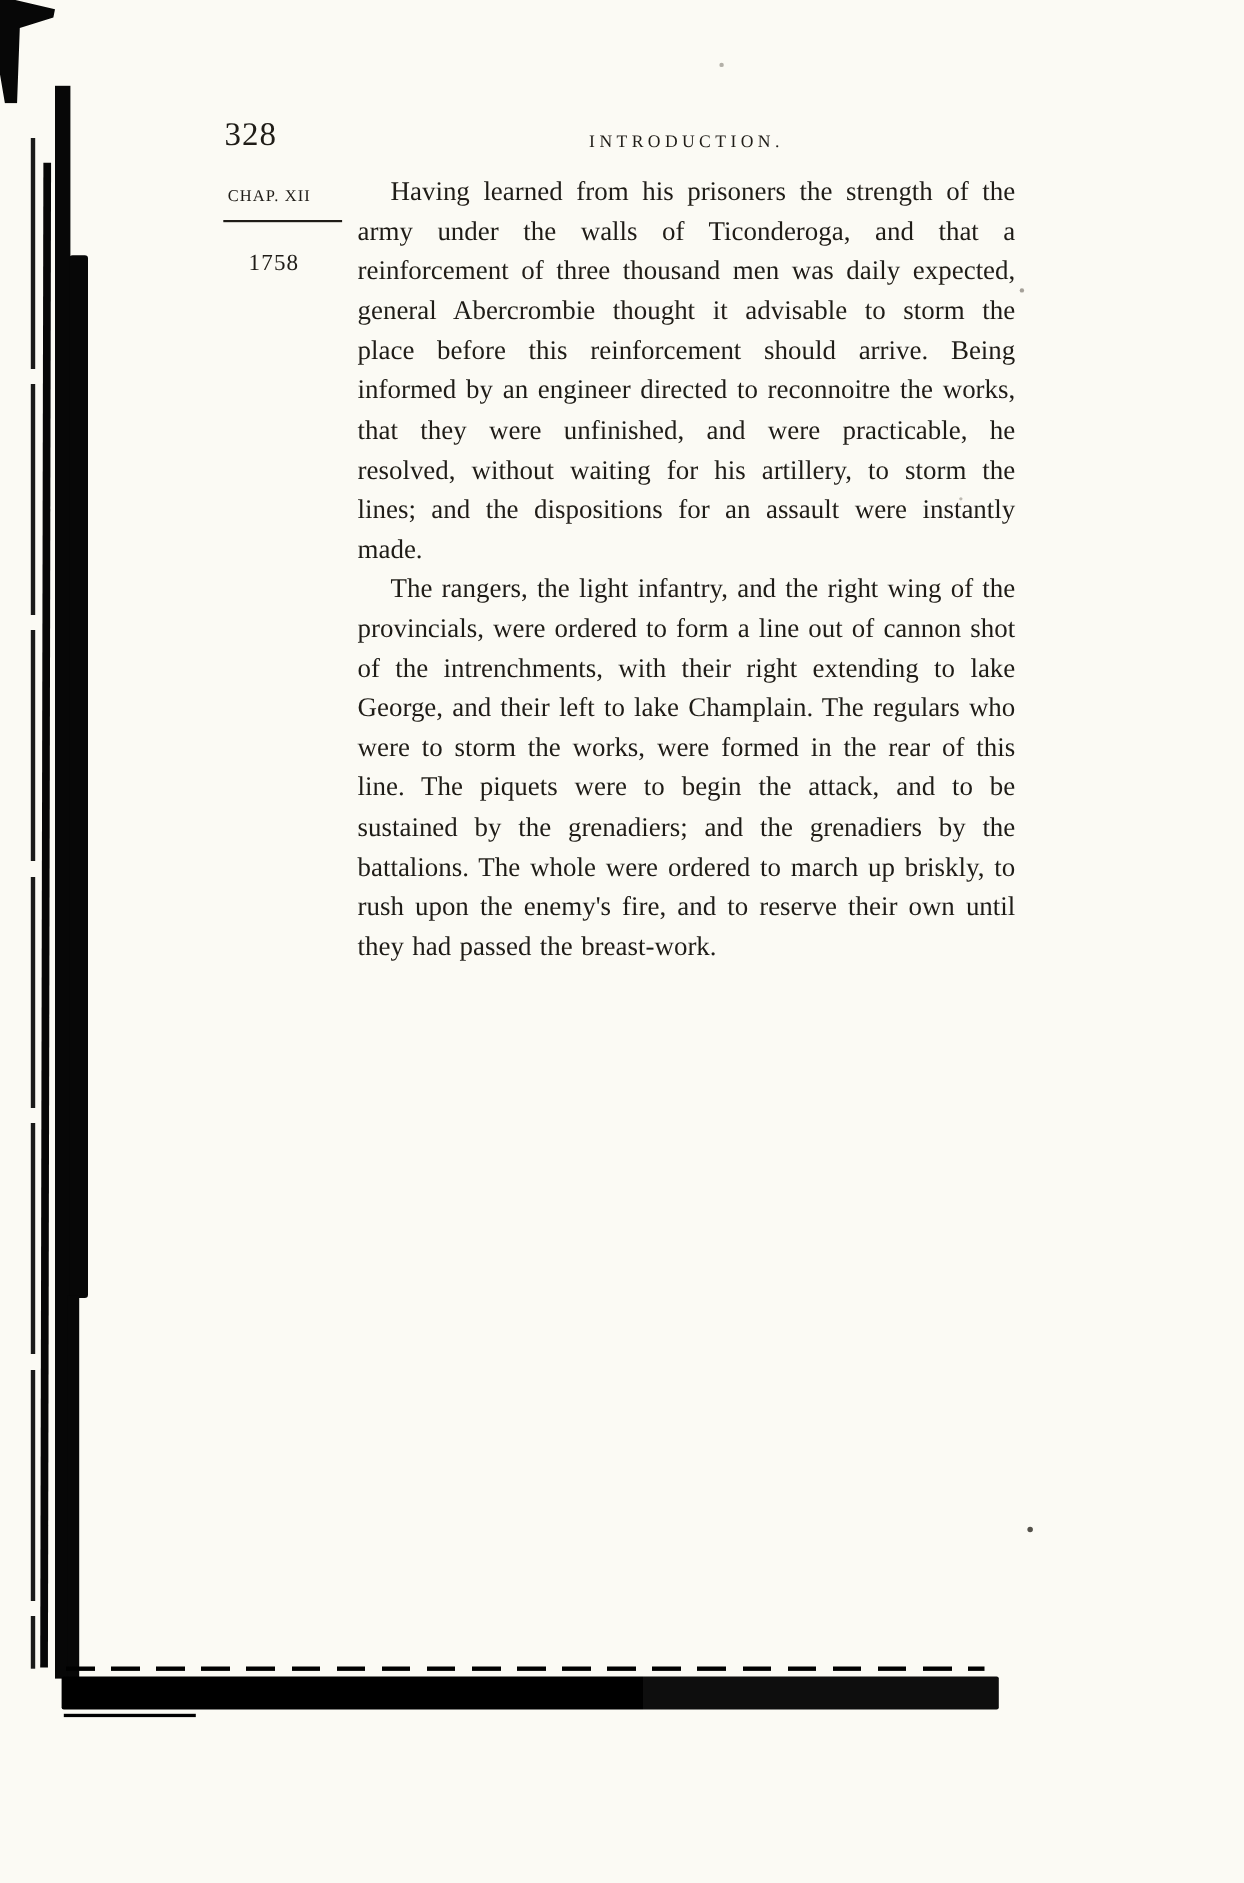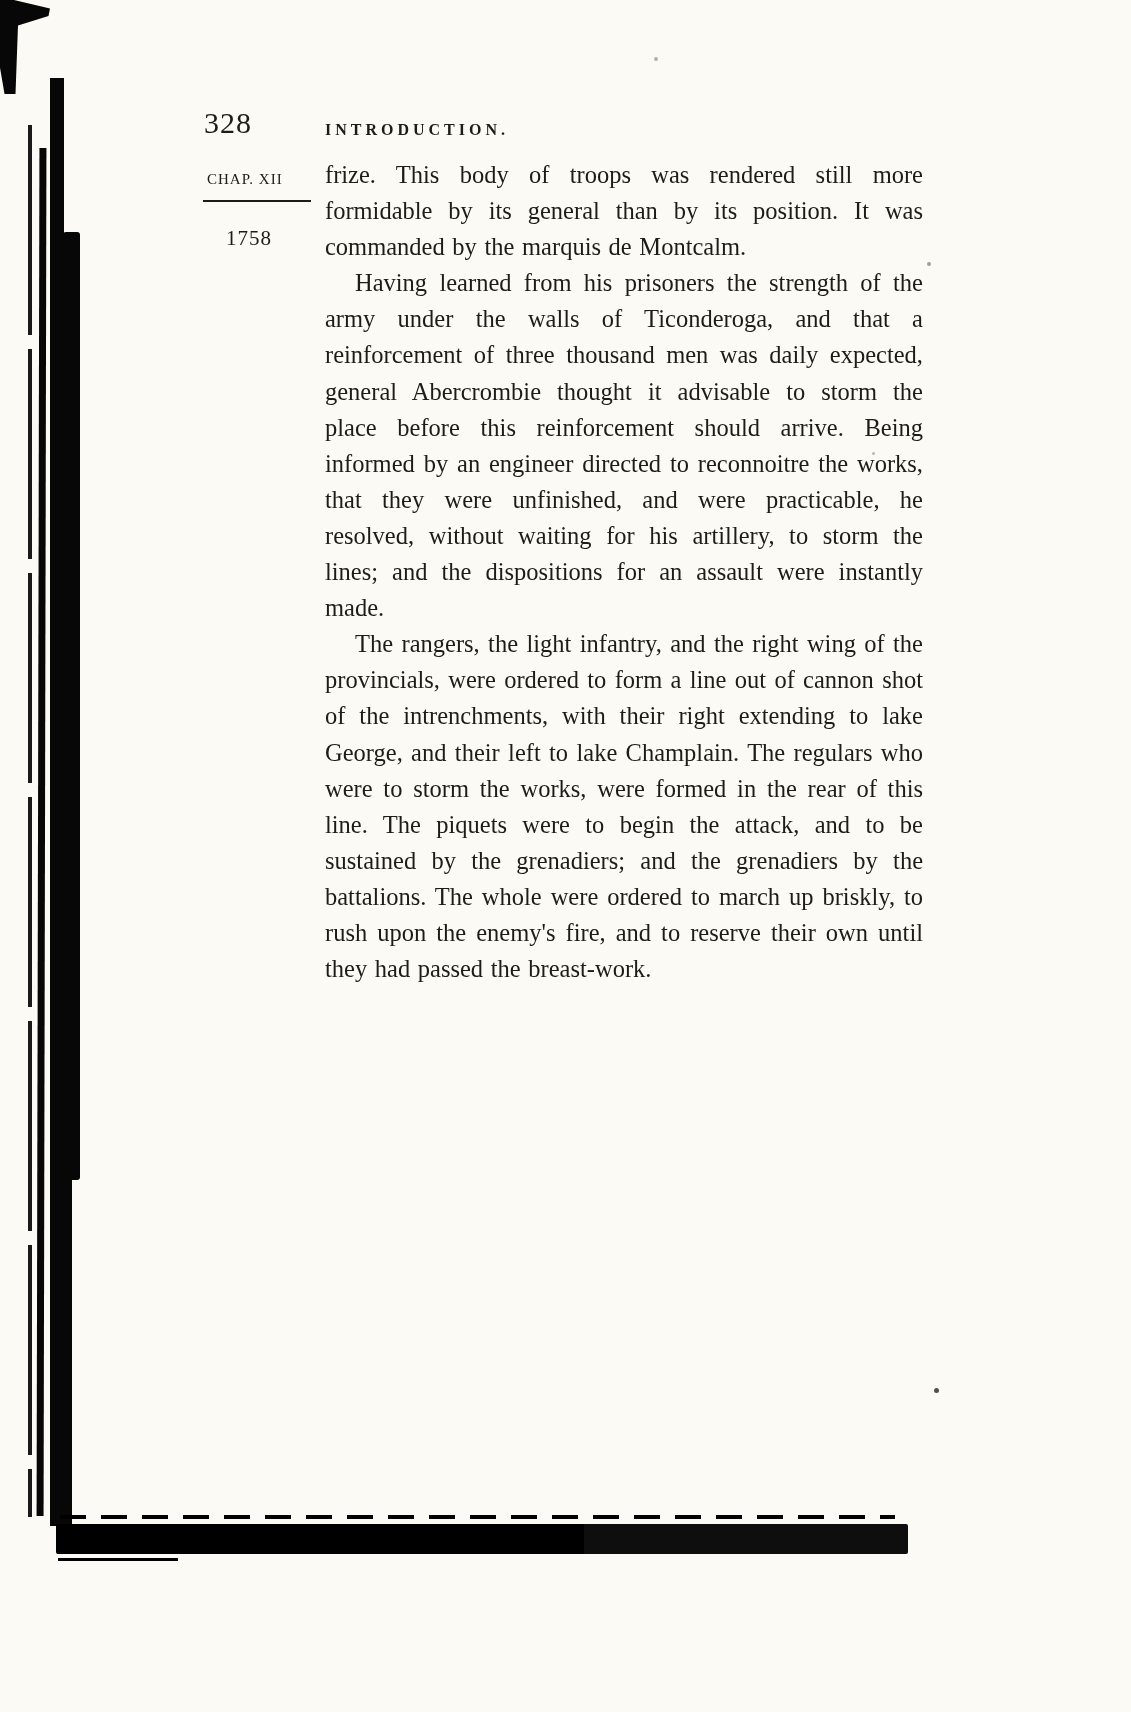--- a/index.html
+++ b/index.html
@@ -54,21 +54,21 @@
   .speck-3 { left: 934px; top: 1388px; width: 5px; height: 5px; opacity: .8; background:#2b271f; }
   .speck-4 { left: 872px; top: 452px; width: 3px; height: 3px; opacity: .4; }
 
   
   .page-number {
     position: absolute; left: 204px; top: 106px;
     font-size: 30px; letter-spacing: 1px; text-align: right;
   }
   .running-head {
     position: absolute; left: 325px; top: 121px; width: 598px;
-    font-size: 16px; letter-spacing: 4px; font-weight: bold;
+    text-align: center; font-size: 16px; letter-spacing: 4px;
   }
   .margin-chapter {
     position: absolute; left: 207px; top: 171px;
     font-size: 15px; letter-spacing: 1px;
   }
   .margin-rule {
     position: absolute; left: 203px; top: 200px;
     width: 108px; height: 2px; background: var(--ink);
   }
   .margin-year {
@@ -101,18 +101,17 @@
   <div class="speck speck-4"></div>
 
   <span class="page-number">328</span>
   <span class="running-head">INTRODUCTION.</span>
 
   <span class="margin-chapter">CHAP. XII</span>
   <span class="margin-rule"></span>
   <span class="margin-year">1758</span>
 
   <main class="body-text">
-    <p class="no-indent">frize. This body of troops was rendered still more formidable by its general than by its position. It was commanded by the marquis de Montcalm.</p>
     <p>Having learned from his prisoners the strength of the army under the walls of Ticonderoga, and that a reinforcement of three thousand men was daily expected, general Abercrombie thought it advisable to storm the place before this reinforcement should arrive. Being informed by an engineer directed to reconnoitre the works, that they were unfinished, and were practicable, he resolved, without waiting for his artillery, to storm the lines; and the dispositions for an assault were instantly made.</p>
     <p>The rangers, the light infantry, and the right wing of the provincials, were ordered to form a line out of cannon shot of the intrenchments, with their right extending to lake George, and their left to lake Champlain. The regulars who were to storm the works, were formed in the rear of this line. The piquets were to begin the attack, and to be sustained by the grenadiers; and the grenadiers by the battalions. The whole were ordered to march up briskly, to rush upon the enemy's fire, and to reserve their own until they had passed the breast-work.</p>
   </main>
 
 </div>
 
 </body></html>

